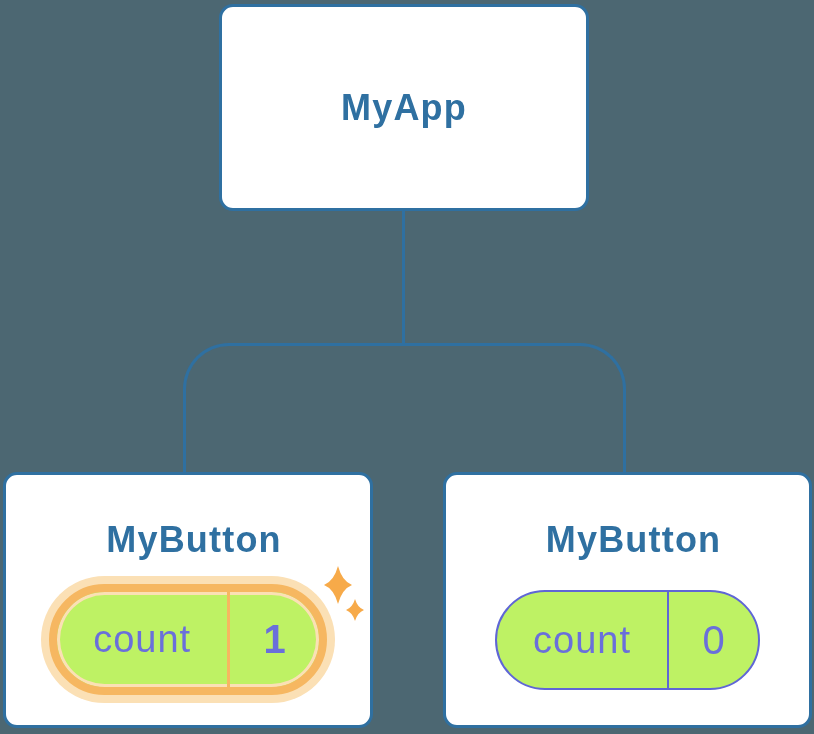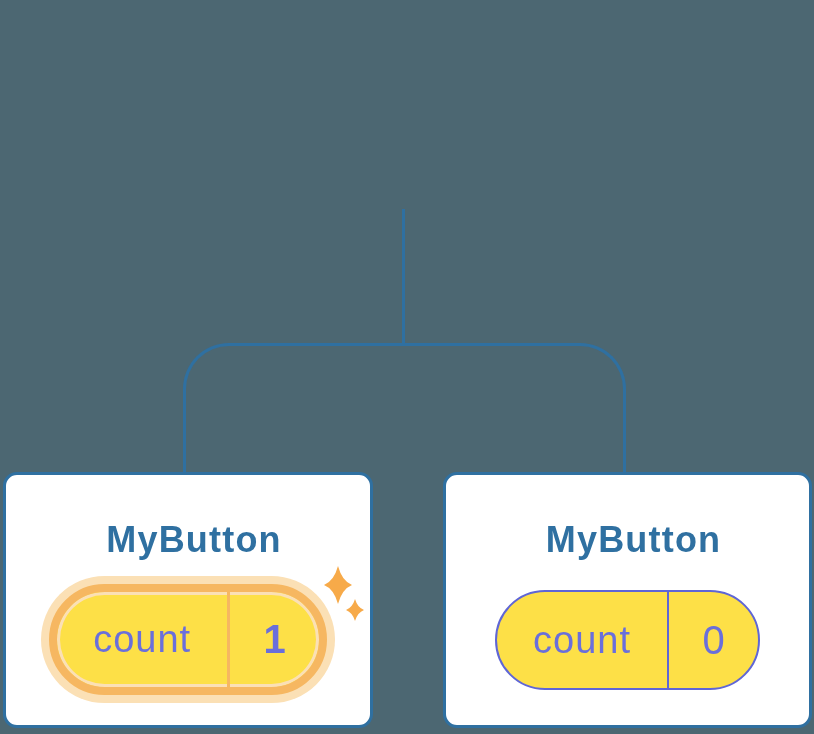--- a/index.html
+++ b/index.html
@@ -43,21 +43,21 @@
     position:absolute; top:43px; left:12px; right:0; text-align:center;
   }
   .pill-row{
     position:absolute; left:0; right:0; display:flex; justify-content:center;
   }
   .node-child-0 .pill-row{ top:109px; }
   .node-child-1 .pill-row{ top:115px; }
   
   .pill{
     display:flex; align-items:stretch; box-sizing:border-box;
-    background:#fde047; border-radius:999px;
+    background:#bef264; border-radius:999px;
   }
   .pill.highlighted{
     width:278px; height:111px;
     border:8px solid var(--highlight);
     box-shadow:0 0 0 8px var(--highlight-glow), inset 0 0 0 3px var(--highlight-glow);
   }
   .pill.normal{
     width:265px; height:100px;
     border:2.5px solid var(--state-border);
   }
@@ -79,20 +79,23 @@
   .sparkles path{ fill:var(--sparkle); }
 </style>
 </head>
 <body>
 
 <div class="stage">
 
   <div class="trunk"></div>
   <div class="bracket"></div>
 
+  <div class="node node-root">
+    <span class="node-title">MyApp</span>
+  </div>
 
   <div class="node node-child-0">
     <div class="node-title child-title">MyButton</div>
     <div class="pill-row">
       <div class="pill highlighted">
         <div class="pill-key">count</div>
         <div class="pill-divider"></div>
         <div class="pill-value">1</div>
       </div>
     </div>

